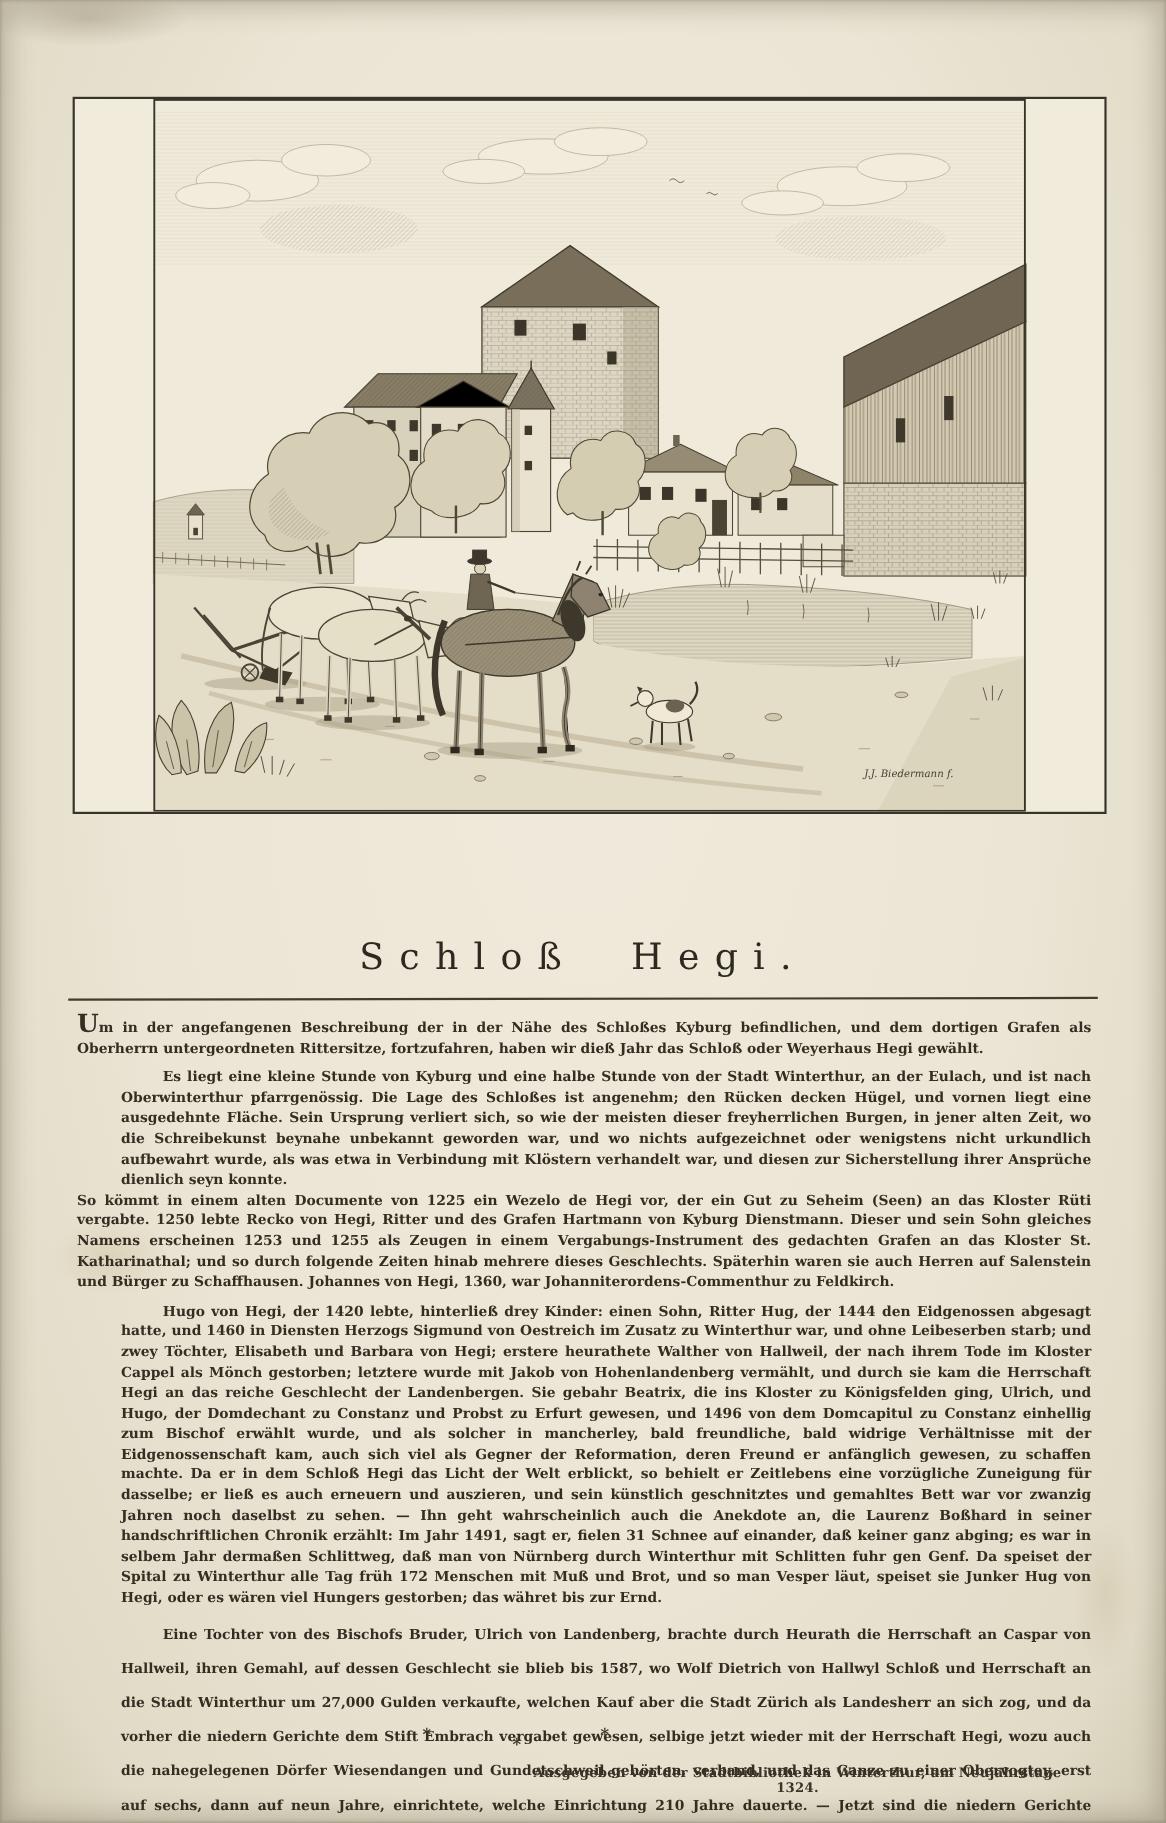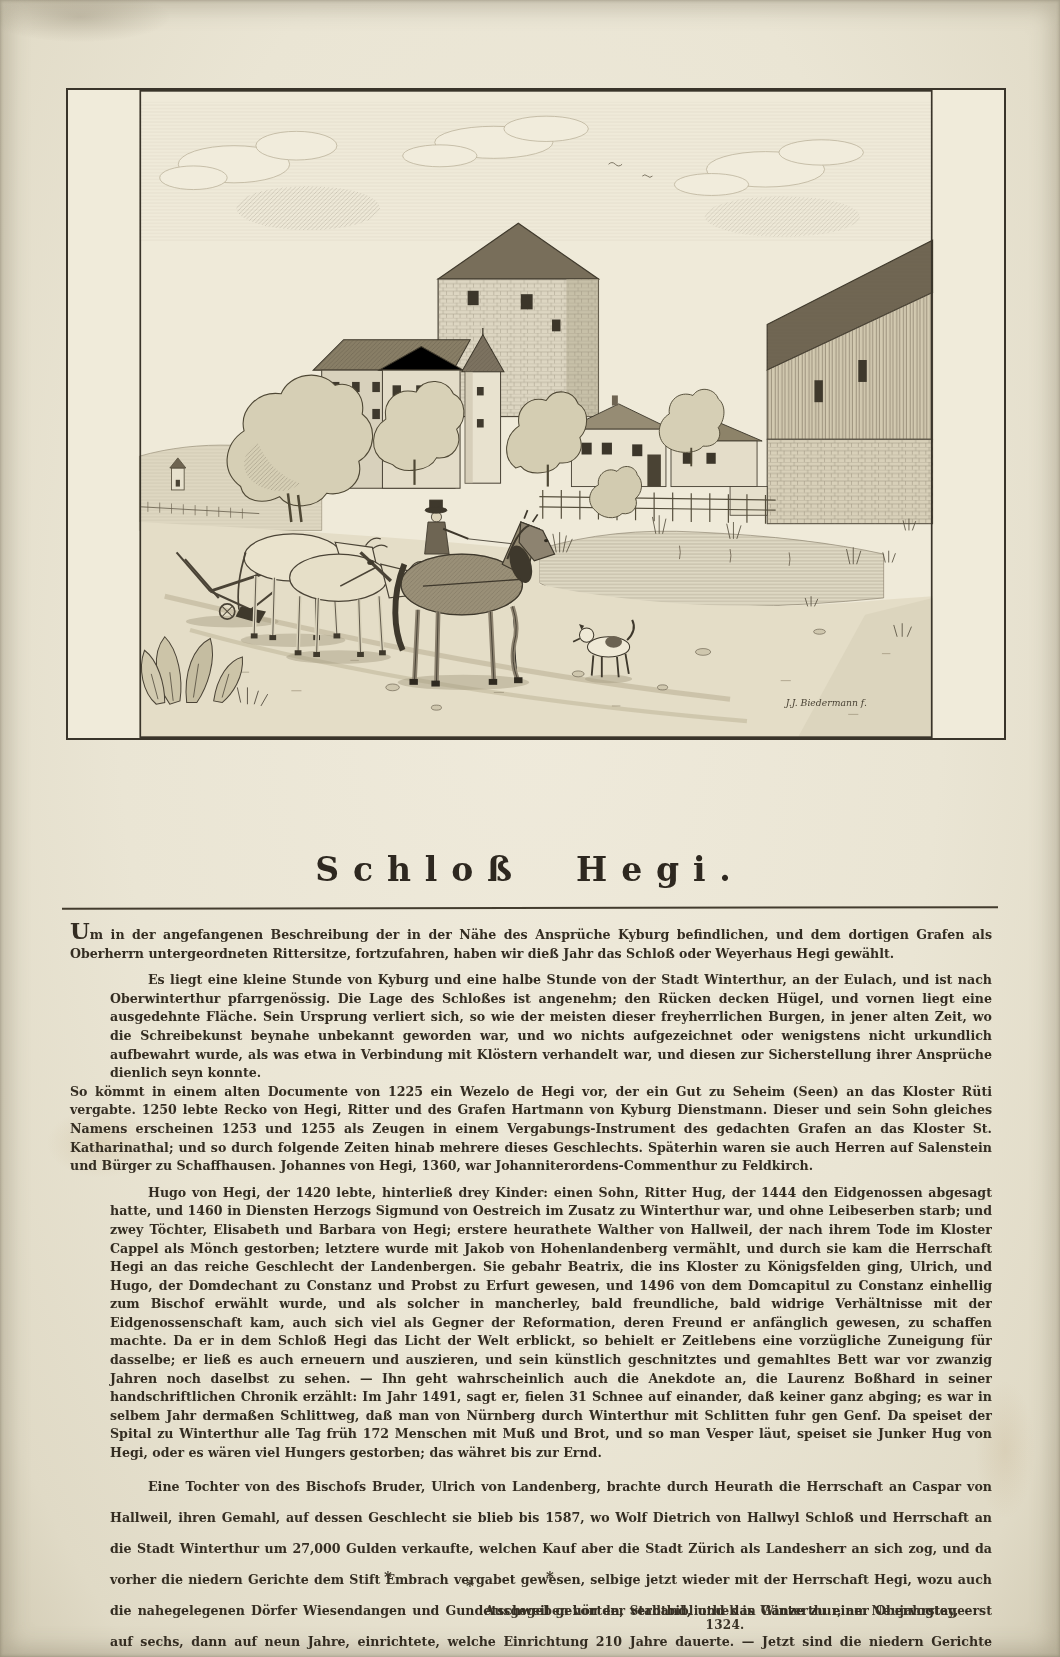--- a/index.html
+++ b/index.html
@@ -22,21 +22,21 @@
     position:absolute;left:66px;top:88px;width:940px;height:652px;
     background:#f0ebda;
     border:2px solid #39342a;
     box-sizing:border-box;
   }
   .plate svg{display:block;width:100%;height:100%;}
 
   .plate-title{
     position:absolute;left:0;top:850px;width:100%;margin:0;
     text-align:center;
-    font-size:33px;font-weight:bold;
+    font-size:33px;font-weight:normal;
     letter-spacing:.42em;word-spacing:.75em;
     color:#2e2820;
   }
   .title-rule{
     position:absolute;left:62px;top:907px;width:936px;height:2px;
     background:#433c2e;transform:rotate(-.1deg);
   }
 
   .body-text{
     position:absolute;left:70px;top:924px;width:922px;
@@ -353,21 +353,21 @@
       <text x="766" y="730" font-size="11" font-style="italic" fill="#4a4335" font-family="DejaVu Serif, serif">J.J. Biedermann f.</text>
 
       <rect x="1" y="1" width="938" height="766" fill="none" stroke="#39342a" stroke-width="2"></rect>
     </svg>
   </div>
 
   <h1 class="plate-title">Schloß Hegi.</h1>
   <div class="title-rule"></div>
 
   <section class="body-text">
-    <p id="p1" class="gap-after">Um in der angefangenen Beschreibung der in der Nähe des Ansprüche Kyburg befindlichen, und dem dortigen Grafen als Oberherrn untergeordneten Rittersitze, fortzufahren, haben wir dieß Jahr das Schloß oder Weyerhaus Hegi gewählt.</p>
+    <p id="p1" class="gap-after">Um in der angefangenen Beschreibung der in der Nähe des Schloßes Kyburg befindlichen, und dem dortigen Grafen als Oberherrn untergeordneten Rittersitze, fortzufahren, haben wir dieß Jahr das Schloß oder Weyerhaus Hegi gewählt.</p>
     <p id="p2" class="indent">Es liegt eine kleine Stunde von Kyburg und eine halbe Stunde von der Stadt Winterthur, an der Eulach, und ist nach Oberwinterthur pfarrgenössig. Die Lage des Schloßes ist angenehm; den Rücken decken Hügel, und vornen liegt eine ausgedehnte Fläche. Sein Ursprung verliert sich, so wie der meisten dieser freyherrlichen Burgen, in jener alten Zeit, wo die Schreibekunst beynahe unbekannt geworden war, und wo nichts aufgezeichnet oder wenigstens nicht urkundlich aufbewahrt wurde, als was etwa in Verbindung mit Klöstern verhandelt war, und diesen zur Sicherstellung ihrer Ansprüche dienlich seyn konnte.</p>
     <p id="p3" class="gap-after">So kömmt in einem alten Documente von 1225 ein Wezelo de Hegi vor, der ein Gut zu Seheim (Seen) an das Kloster Rüti vergabte. 1250 lebte Recko von Hegi, Ritter und des Grafen Hartmann von Kyburg Dienstmann. Dieser und sein Sohn gleiches Namens erscheinen 1253 und 1255 als Zeugen in einem Vergabungs-Instrument des gedachten Grafen an das Kloster St. Katharinathal; und so durch folgende Zeiten hinab mehrere dieses Geschlechts. Späterhin waren sie auch Herren auf Salenstein und Bürger zu Schaffhausen. Johannes von Hegi, 1360, war Johanniterordens-Commenthur zu Feldkirch.</p>
     <p id="p4" class="indent gap-after">Hugo von Hegi, der 1420 lebte, hinterließ drey Kinder: einen Sohn, Ritter Hug, der 1444 den Eidgenossen abgesagt hatte, und 1460 in Diensten Herzogs Sigmund von Oestreich im Zusatz zu Winterthur war, und ohne Leibeserben starb; und zwey Töchter, Elisabeth und Barbara von Hegi; erstere heurathete Walther von Hallweil, der nach ihrem Tode im Kloster Cappel als Mönch gestorben; letztere wurde mit Jakob von Hohenlandenberg vermählt, und durch sie kam die Herrschaft Hegi an das reiche Geschlecht der Landenbergen. Sie gebahr Beatrix, die ins Kloster zu Königsfelden ging, Ulrich, und Hugo, der Domdechant zu Constanz und Probst zu Erfurt gewesen, und 1496 von dem Domcapitul zu Constanz einhellig zum Bischof erwählt wurde, und als solcher in mancherley, bald freundliche, bald widrige Verhältnisse mit der Eidgenossenschaft kam, auch sich viel als Gegner der Reformation, deren Freund er anfänglich gewesen, zu schaffen machte. Da er in dem Schloß Hegi das Licht der Welt erblickt, so behielt er Zeitlebens eine vorzügliche Zuneigung für dasselbe; er ließ es auch erneuern und auszieren, und sein künstlich geschnitztes und gemahltes Bett war vor zwanzig Jahren noch daselbst zu sehen. — Ihn geht wahrscheinlich auch die Anekdote an, die Laurenz Boßhard in seiner handschriftlichen Chronik erzählt: Im Jahr 1491, sagt er, fielen 31 Schnee auf einander, daß keiner ganz abging; es war in selbem Jahr dermaßen Schlittweg, daß man von Nürnberg durch Winterthur mit Schlitten fuhr gen Genf. Da speiset der Spital zu Winterthur alle Tag früh 172 Menschen mit Muß und Brot, und so man Vesper läut, speiset sie Junker Hug von Hegi, oder es wären viel Hungers gestorben; das währet bis zur Ernd.</p>
     <p id="p5" class="indent loose">Eine Tochter von des Bischofs Bruder, Ulrich von Landenberg, brachte durch Heurath die Herrschaft an Caspar von Hallweil, ihren Gemahl, auf dessen Geschlecht sie blieb bis 1587, wo Wolf Dietrich von Hallwyl Schloß und Herrschaft an die Stadt Winterthur um 27,000 Gulden verkaufte, welchen Kauf aber die Stadt Zürich als Landesherr an sich zog, und da vorher die niedern Gerichte dem Stift Embrach vergabet gewesen, selbige jetzt wieder mit der Herrschaft Hegi, wozu auch die nahegelegenen Dörfer Wiesendangen und Gundetschweil gehörten, verband, und das Ganze zu einer Obervogtey, erst auf sechs, dann auf neun Jahre, einrichtete, welche Einrichtung 210 Jahre dauerte. — Jetzt sind die niedern Gerichte aufgehoben, und Schloß und Güter werden durch Pächter verwaltet.</p>
   </section>
 
   <div class="ornaments">
     <span class="asterisk a1">*</span>
     <span class="asterisk a2">*</span>
     <span class="asterisk a3">*</span>

